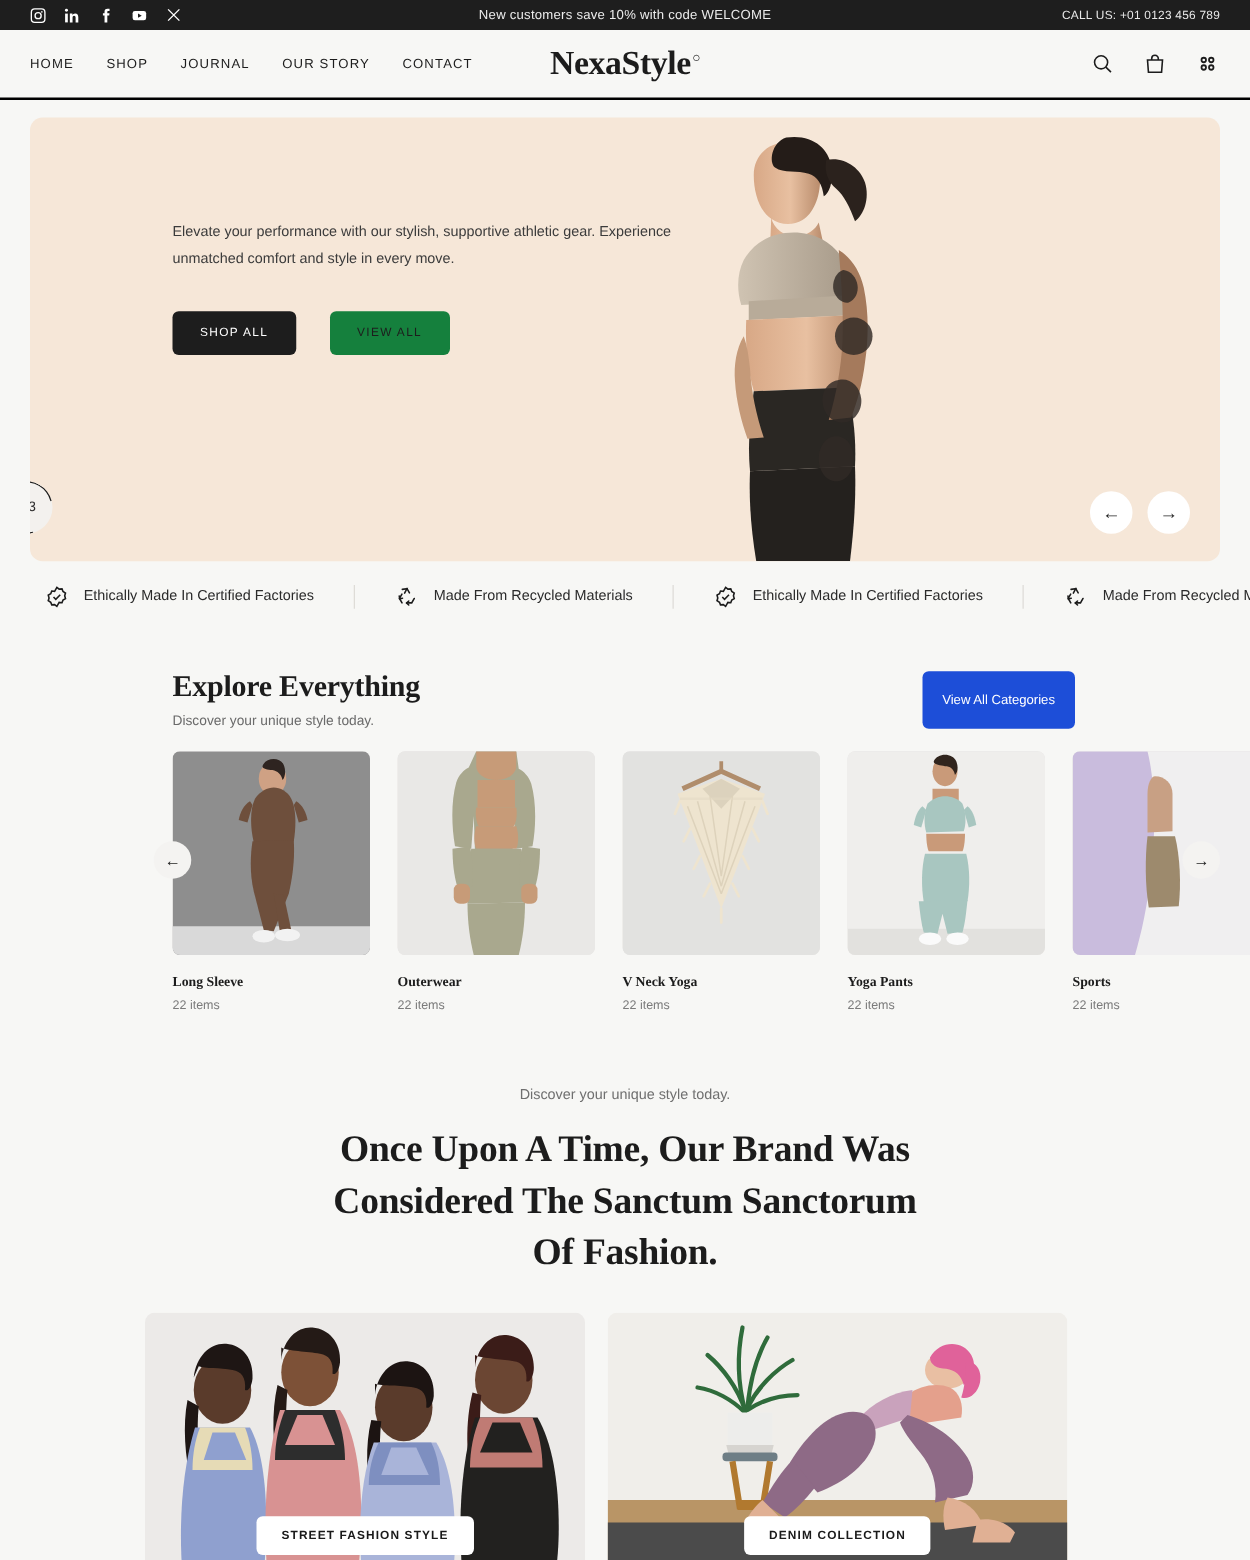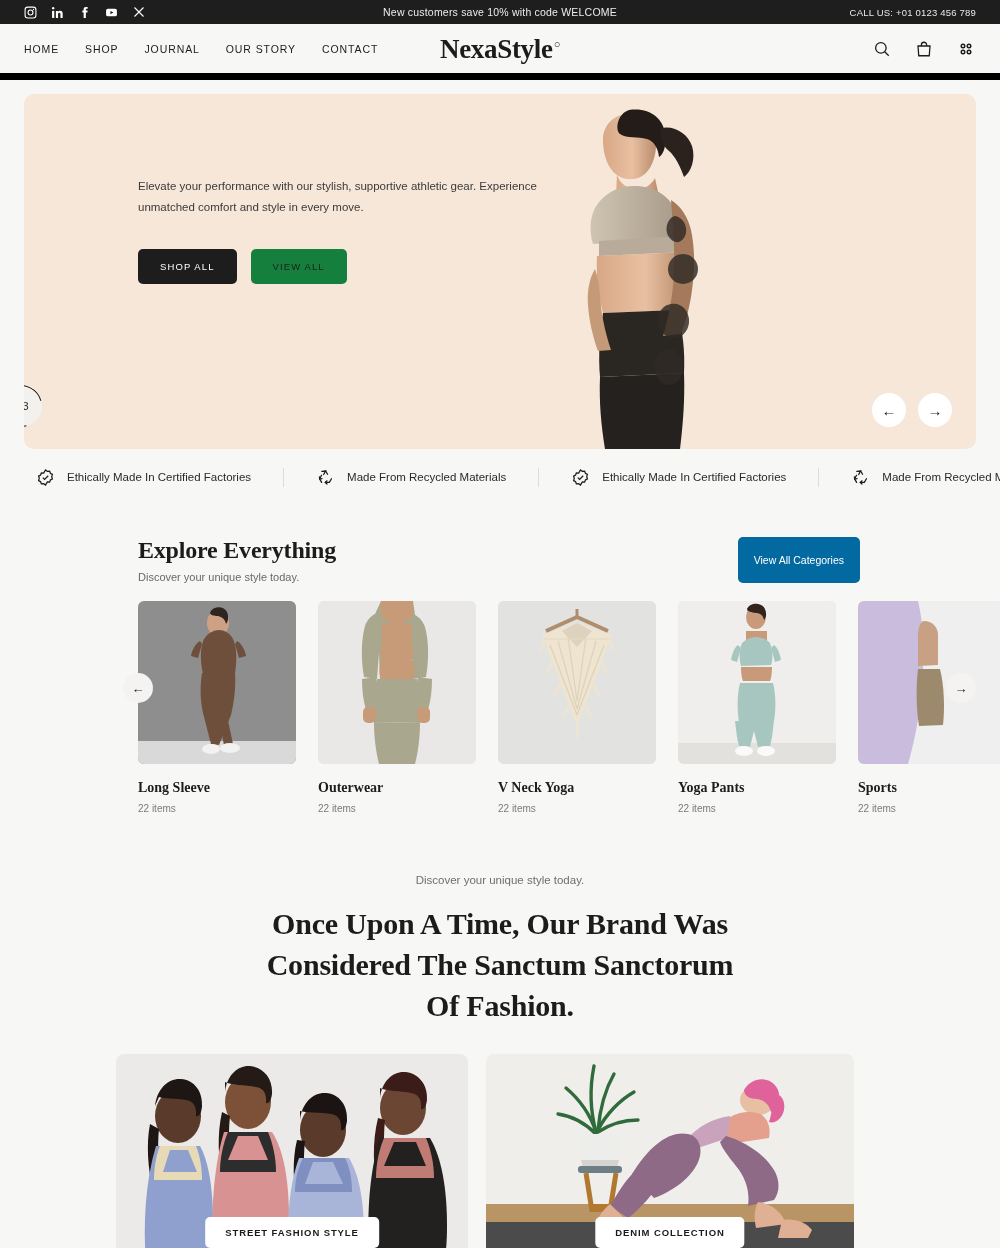--- a/index.html
+++ b/index.html
@@ -32,21 +32,21 @@
   .topbar .promo { flex: 1; text-align: center; font-size: 10.5px; color: #ececec; letter-spacing: .2px; }
   .topbar .phone { width: 260px; text-align: right; font-size: 9.5px; color: #e8e8e8; letter-spacing: .2px; }
 
   
   .navbar {
     height: 56px;
     background: #f7f7f5;
     display: flex;
     align-items: center;
     padding: 0 24px;
-    border-bottom: 7px solid #000000;
+    border-bottom: 2px solid #000000;
     position: relative;
   }
   .nav-links { display: flex; gap: 26px; align-items: center; }
   .nav-links a {
     font-size: 10.5px;
     letter-spacing: .9px;
     color: #1c1c1c;
     text-decoration: none;
     font-weight: 500;
   }
@@ -98,21 +98,21 @@
     letter-spacing: -.5px;
     color: #17171a;
   }
   .hero p {
     margin-top: 20px;
     font-size: 11.5px;
     line-height: 1.85;
     color: #3b3b3b;
     max-width: 400px;
   }
-  .hero-btns { margin-top: 30px; display: flex; gap: 14px; }
+  .hero-btns { margin-top: 30px; display: flex; gap: 27px; }
   .btn {
     border: none;
     cursor: pointer;
     font-family: "Liberation Sans", sans-serif;
     font-size: 9.5px;
     letter-spacing: 1.1px;
     border-radius: 5px;
     padding: 12px 22px;
   }
   .btn-dark { background: #1d1d1d; color: #fff; }
@@ -195,21 +195,21 @@
     padding: 32px 0 18px 114px;
   }
   .explore-head h2 {
     font-family: "Liberation Serif", serif;
     font-size: 24px;
     font-weight: 700;
     letter-spacing: -.2px;
   }
   .explore-head .sub { margin-top: 7px; font-size: 11px; color: #6a6a6a; }
   .pill-btn {
-    background: #0369a1;
+    background: #1d4ed8;
     color: #fff;
     border: none;
     cursor: pointer;
     font-size: 10.5px;
     padding: 10px 16px;
     border-radius: 5px;
     margin-right: 116px;
     font-family: "Liberation Sans", sans-serif;
   }
 
@@ -221,21 +221,21 @@
   .cat-card { width: 158px; flex: none; }
   .cat-img {
     width: 158px; height: 163px;
     border-radius: 6px;
     overflow: hidden;
     position: relative;
     background: #e7e5e3;
   }
   .cat-card h3 {
     font-family: "Liberation Serif", serif;
-    font-size: 14px;
+    font-size: 11px;
     font-weight: 700;
     margin-top: 16px;
   }
   .cat-card .items { font-size: 10px; color: #7b7b7b; margin-top: 7px; }
   .rail-arrow {
     position: absolute;
     top: 72px;
     width: 30px; height: 30px;
     border-radius: 50%;
     background: #f4f3f1;

